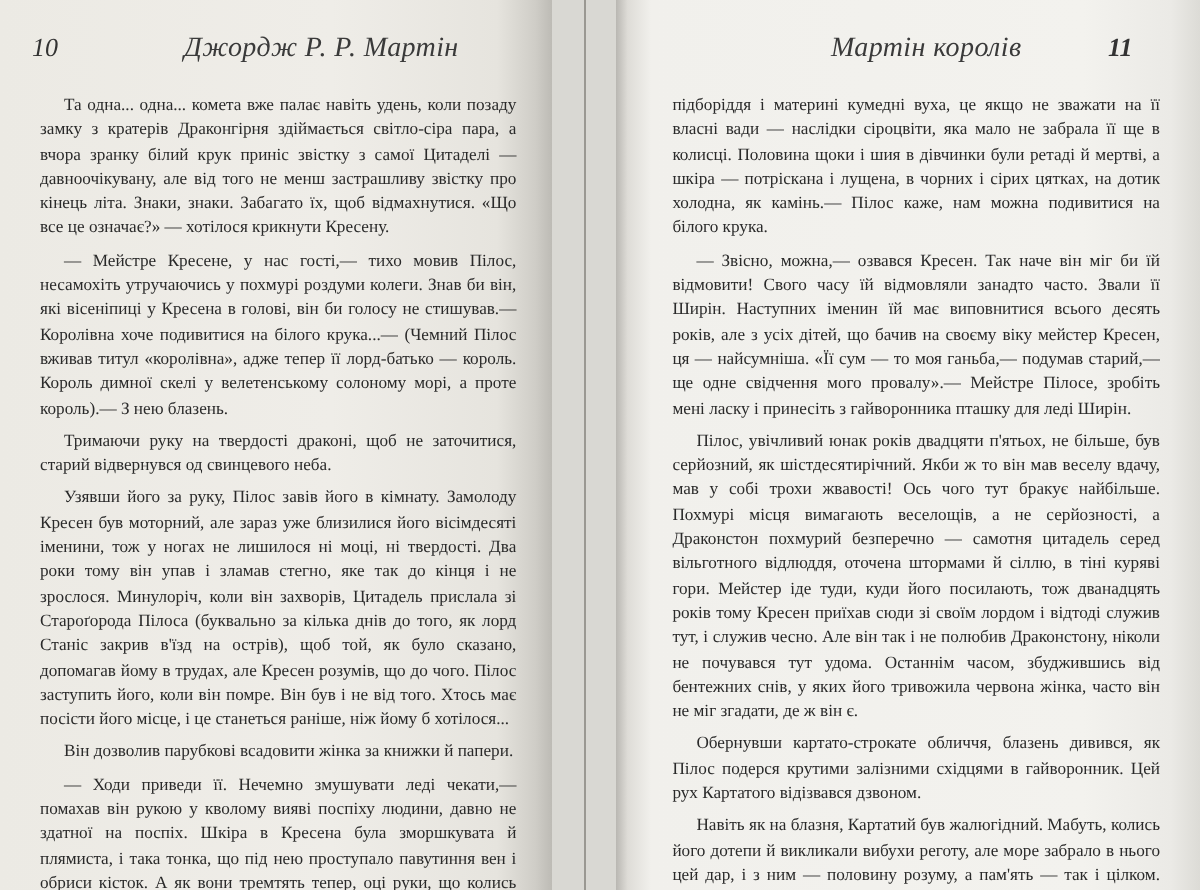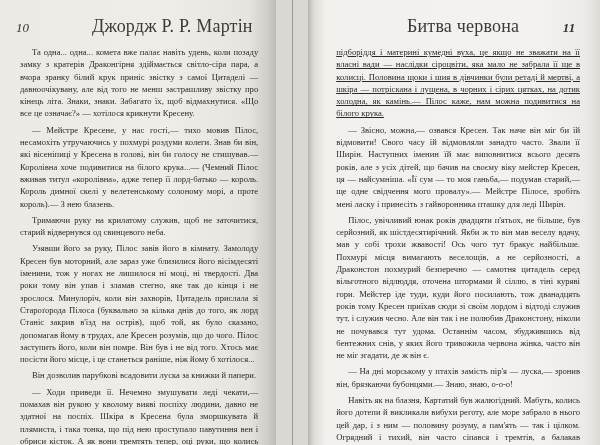--- a/index.html
+++ b/index.html
@@ -19,61 +19,61 @@
     padding:16px 14px 0 16px;
   }
   .page.right {
     width:308px;
     background:linear-gradient(to right,#b9b7b2 0%,#dedcd7 2%,#f1f0ec 6%,#f3f2ee 80%,#ebeae6 95%,#dcdbd6 100%);
     padding:16px 16px 0 24px;
   }
   .gutter-line { position:absolute; left:292px; top:0; width:1px; height:445px; background:#9a9892; }
   .header { display:flex; align-items:baseline; height:20px; margin-bottom:10px; }
   .folio { font-style:italic; font-size:13px; color:#333; }
-  .running { font-size:18px; color:#3a3a3a; letter-spacing:0.2px; }
+  .running { font-style:italic; font-size:14px; color:#3a3a3a; letter-spacing:0.2px; }
   .left .header .folio { width:48px; }
   .left .header .running { flex:1; text-align:left; padding-left:28px; }
   .right .header .running { flex:1; text-align:center; padding-left:40px; }
-  .right .header .folio { width:30px; text-align:center; font-weight:bold; }
+  .right .header .folio { width:30px; text-align:left; font-weight:bold; }
   .text p {
     margin:4px; font-size:8.6px; line-height:12.3px; text-align:justify;
     text-indent:12px; hyphens:auto;
   }
-  .text p.noindent { text-indent:0;text-decoration:underline; }
+  .text p.noindent { text-indent:0; }
 </style>
 </head>
 <body>
 
 <div class="spread">
   <div class="page left">
     <div class="header">
       <span class="folio">10</span>
       <span class="running">Джордж Р. Р. Мартін</span>
     </div>
     <div class="text">
       <p>Та одна... одна... комета вже палає навіть удень, коли позаду замку з кратерів Драконгірня здіймається світло-сіра пара, а вчора зранку білий крук приніс звістку з самої Цитаделі — давноочікувану, але від того не менш застрашливу звістку про кінець літа. Знаки, знаки. Забагато їх, щоб відмахнутися. «Що все це означає?» — хотілося крикнути Кресену.</p>
       <p>— Мейстре Кресене, у нас гості,— тихо мовив Пілос, несамохіть утручаючись у похмурі роздуми колеги. Знав би він, які вісеніпиці у Кресена в голові, він би голосу не стишував.— Королівна хоче подивитися на білого крука...— (Чемний Пілос вживав титул «королівна», адже тепер її лорд-батько — король. Король димної скелі у велетенському солоному морі, а проте король).— З нею блазень.</p>
-      <p>Тримаючи руку на крилатому служив, щоб не заточитися, старий відвернувся од свинцевого неба.</p>
+      <p>Тримаючи руку на твердості драконі, щоб не заточитися, старий відвернувся од свинцевого неба.</p>
       <p>Узявши його за руку, Пілос завів його в кімнату. Замолоду Кресен був моторний, але зараз уже близилися його вісімдесяті іменини, тож у ногах не лишилося ні моці, ні твердості. Два роки тому він упав і зламав стегно, яке так до кінця і не зрослося. Минулоріч, коли він захворів, Цитадель прислала зі Староґорода Пілоса (буквально за кілька днів до того, як лорд Станіс закрив в'їзд на острів), щоб той, як було сказано, допомагав йому в трудах, але Кресен розумів, що до чого. Пілос заступить його, коли він помре. Він був і не від того. Хтось має посісти його місце, і це станеться раніше, ніж йому б хотілося...</p>
-      <p>Він дозволив парубкові всадовити луска за книжки й папери.</p>
+      <p>Він дозволив парубкові всадовити жінка за книжки й папери.</p>
       <p>— Ходи приведи її. Нечемно змушувати леді чекати,— помахав він рукою у кволому вияві поспіху людини, давно не здатної на поспіх. Шкіра в Кресена була зморшкувата й плямиста, і така тонка, що під нею проступало павутиння вен і обриси кісток. А як вони тремтять тепер, оці руки, що колись були впевнені та спритні!..</p>
       <p>Коли Пілос повернувся, з ним увійшла дівчинка, як завжди сором'язлива. За нею, причовпом і підстрибом, на свій чудернацький манір ходити боком, ступав блазень. На голові він мав пародію на шолом, змайстровану зі старого бляшаного відра, на верхівці якого красувалися оленячі роги, обвішані бубонцями. З кожним хистким кроком бубонці брязкотіли, кожен на свій лад: дзень-длелінь-бом-бам-бон-брязь-брязь-брязь.</p>
 
     </div>
   </div>
 
   <div class="gutter-line"></div>
 
   <div class="page right">
     <div class="header">
-      <span class="running">Битва червона</span>
+      <span class="running">Мартін королів</span>
       <span class="folio">11</span>
     </div>
     <div class="text">
       <p class="noindent">підборіддя і материні кумедні вуха, це якщо не зважати на її власні вади — наслідки сіроцвіти, яка мало не забрала її ще в колисці. Половина щоки і шия в дівчинки були ретаді й мертві, а шкіра — потріскана і лущена, в чорних і сірих цятках, на дотик холодна, як камінь.— Пілос каже, нам можна подивитися на білого крука.</p>
       <p>— Звісно, можна,— озвався Кресен. Так наче він міг би їй відмовити! Свого часу їй відмовляли занадто часто. Звали її Ширін. Наступних іменин їй має виповнитися всього десять років, але з усіх дітей, що бачив на своєму віку мейстер Кресен, ця — найсумніша. «Її сум — то моя ганьба,— подумав старий,— ще одне свідчення мого провалу».— Мейстре Пілосе, зробіть мені ласку і принесіть з гайворонника пташку для леді Ширін.</p>
       <p>Пілос, увічливий юнак років двадцяти п'ятьох, не більше, був серйозний, як шістдесятирічний. Якби ж то він мав веселу вдачу, мав у собі трохи жвавості! Ось чого тут бракує найбільше. Похмурі місця вимагають веселощів, а не серйозності, а Драконстон похмурий безперечно — самотня цитадель серед вільготного відлюддя, оточена штормами й сіллю, в тіні куряві гори. Мейстер іде туди, куди його посилають, тож дванадцять років тому Кресен приїхав сюди зі своїм лордом і відтоді служив тут, і служив чесно. Але він так і не полюбив Драконстону, ніколи не почувався тут удома. Останнім часом, збуджившись від бентежних снів, у яких його тривожила червона жінка, часто він не міг згадати, де ж він є.</p>
-      <p>— На дні морському у птахів замість пір'я — луска,— зронив він, брязкаючи бубонцями.— Знаю, знаю, о-о-о!</p>
+      <p>Обернувши картато-строкате обличчя, блазень дивився, як Пілос подерся крутими залізними східцями в гайворонник. Цей рух Картатого відізвався дзвоном.</p>
       <p>Навіть як на блазня, Картатий був жалюгідний. Мабуть, колись його дотепи й викликали вибухи реготу, але море забрало в нього цей дар, і з ним — половину розуму, а пам'ять — так і цілком. Огрядний і тихий, він часто сіпався і тремтів, а балакав здебільшого незв'язно. Тепер з його жартів сміялася тільки дівчинка, і лише їй було небайдуже, живий він чи мертвий.</p>
 
     </div>
   </div>
 </div>
 
 </body></html>

